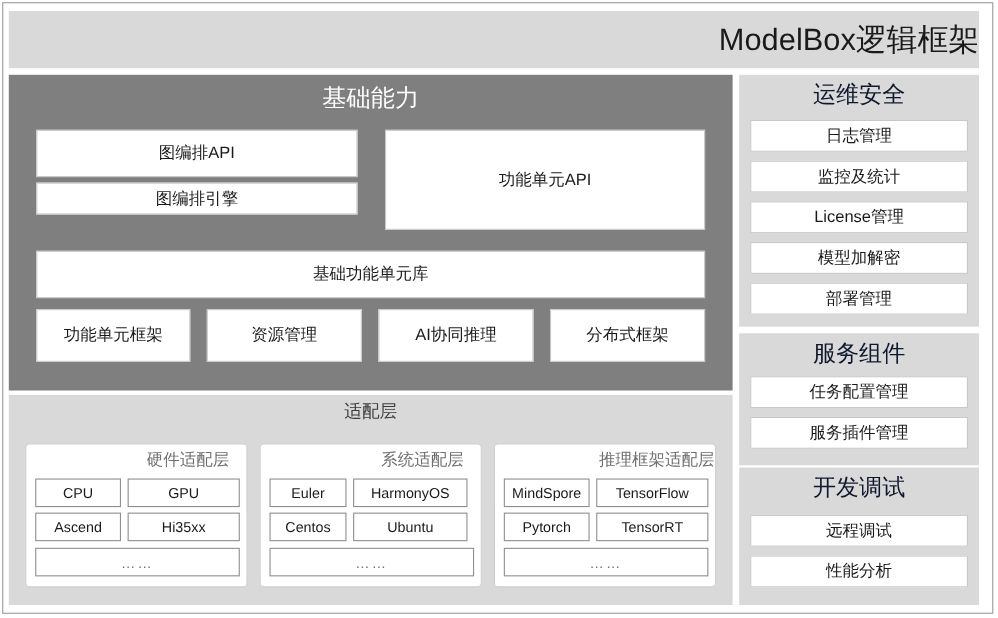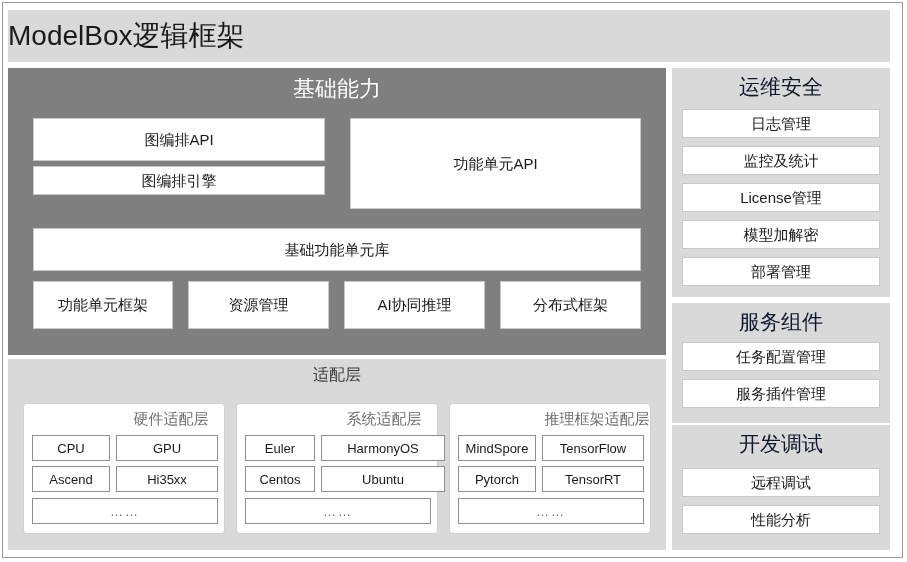--- a/index.html
+++ b/index.html
@@ -35,21 +35,21 @@
   
   .title-bar {
     position: absolute;
     left: 8px;
     top: 10px;
     width: 882px;
     height: 52px;
     background: #d9d9d9;
     display: flex;
     align-items: center;
-    justify-content: flex-start;
+    justify-content: flex-end;
     box-sizing: border-box;
   }
   .title-bar .title-text {
     font-size: 28px;
     color: #1a1a1a;
     letter-spacing: 0px;
     line-height: 1;
   }
 
   
@@ -166,21 +166,21 @@
   .chip.r2 { top: 62px;  height: 26px; }
   .chip.wide { top: 94px; height: 26px; left: 8px; width: 186px; color:#6e6e6e; letter-spacing:2px;}
   .chip.c-left  { left: 8px; }
   .chip.c-right { }
 
   
   .g1 .chip.c-left  { width: 78px; }
   .g1 .chip.c-right { left: 92px; width: 102px; }
   
   .g2 .chip.c-left  { width: 70px; }
-  .g2 .chip.c-right { left: 84px; width: 124px; }
+  .g2 .chip.c-right { left: 84px; width: 104px; }
   
   .g3 .chip.c-left  { width: 78px; }
   .g3 .chip.c-right { left: 92px; width: 102px; }
 
   
   .right-col {
     position: absolute;
     left: 672px;
     top: 68px;
     width: 218px;

